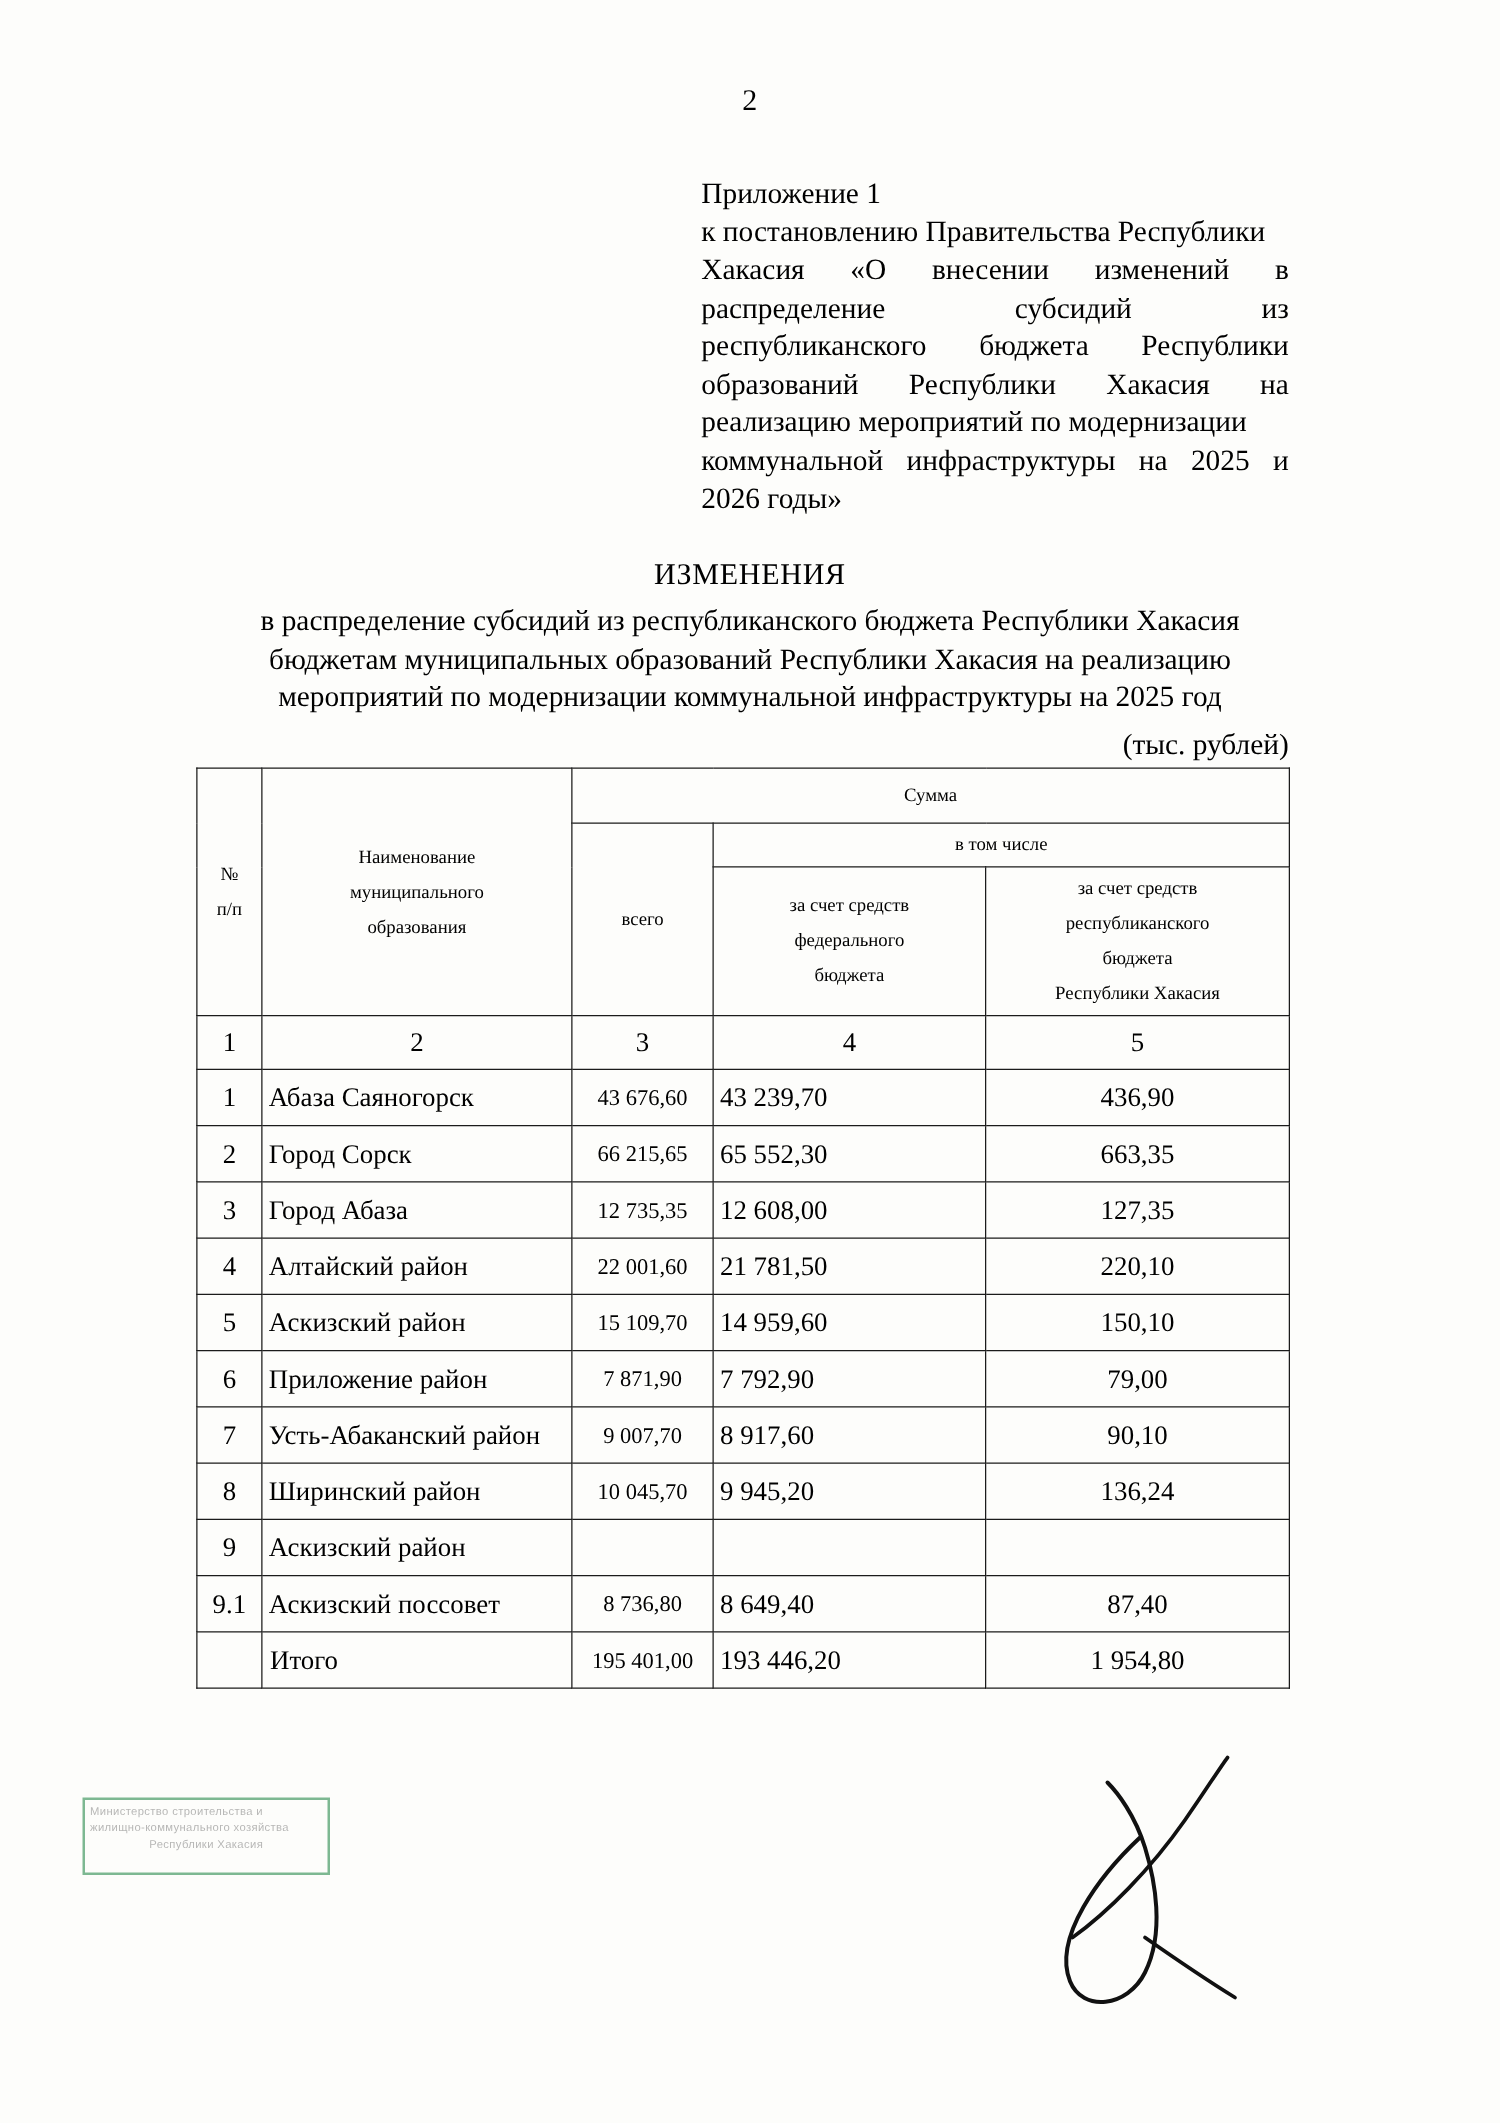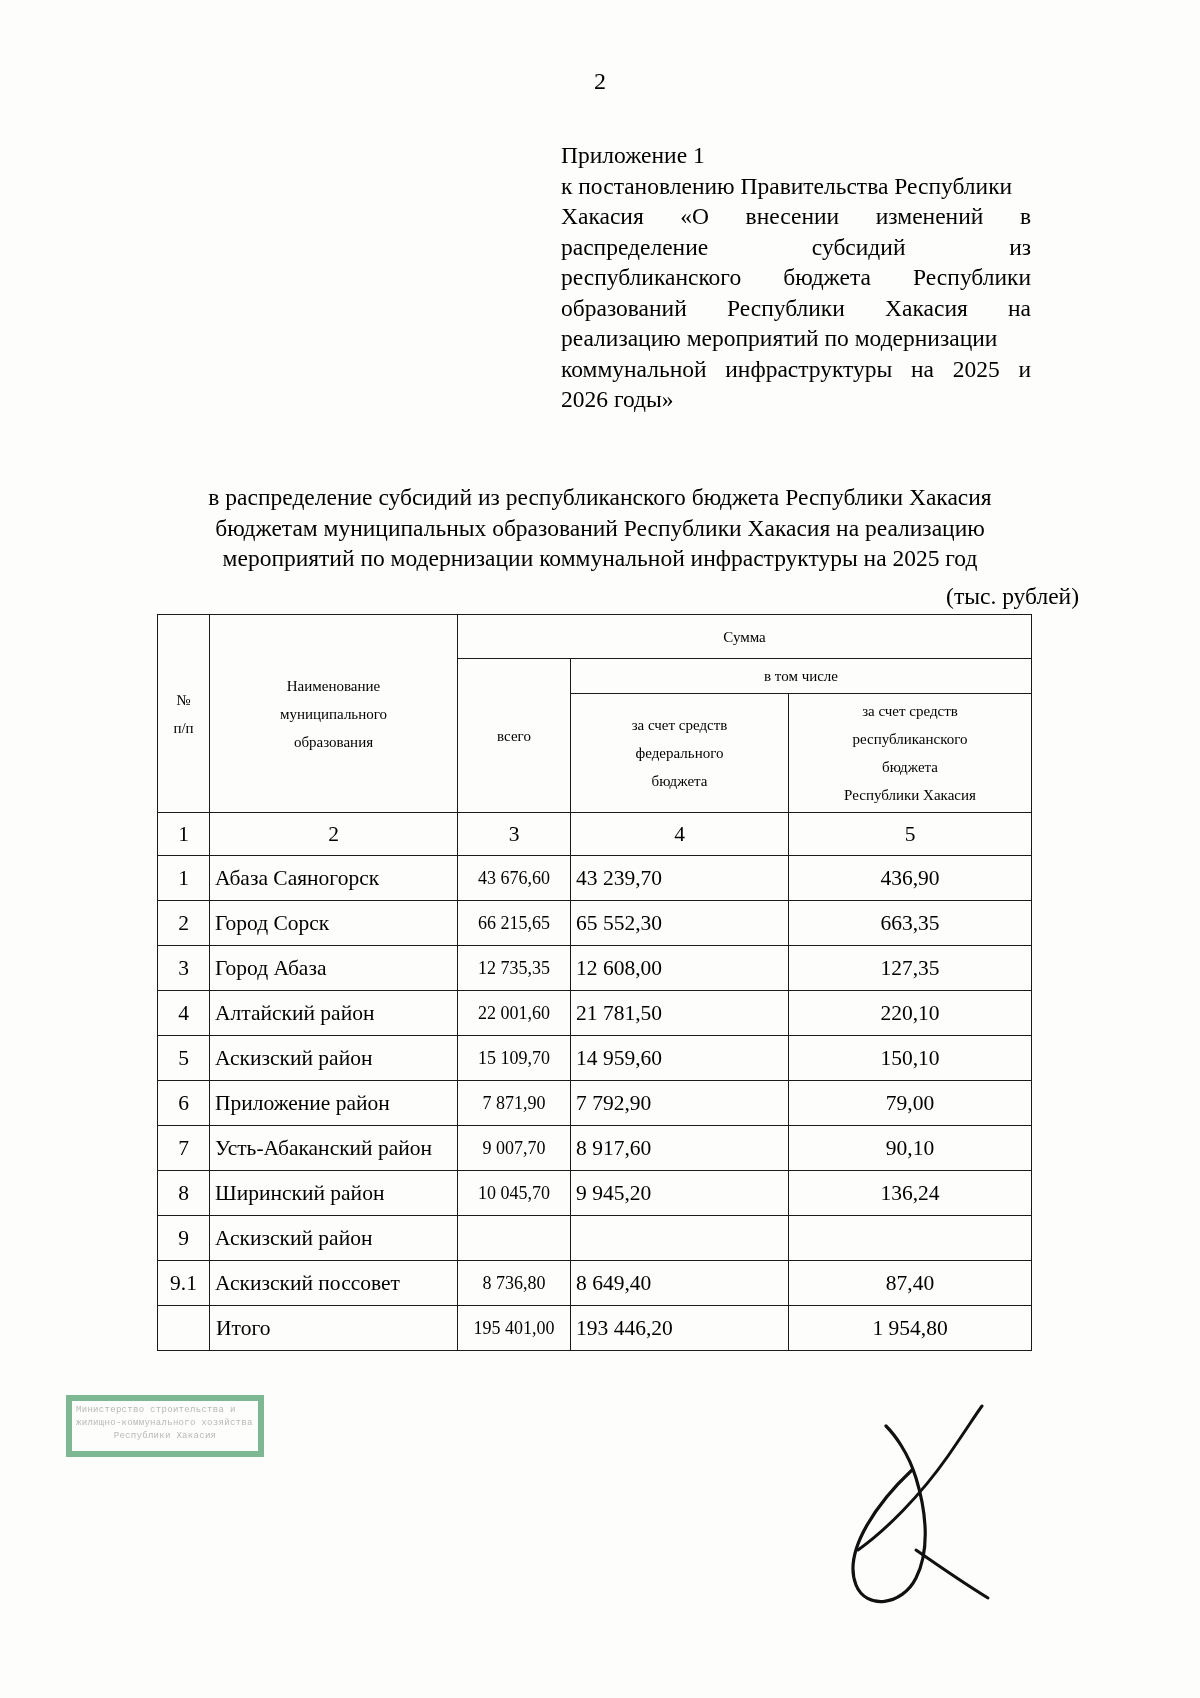--- a/index.html
+++ b/index.html
@@ -75,21 +75,20 @@
   }
 
   
   .units-note {
     position: absolute;
     top: 583px;
     left: 0;
     width: 1031px;
     text-align: right;
     font-size: 23.5px;
-    padding-left: 48px;
   }
 
   
   .subsidy-table {
     position: absolute;
     top: 614px;
     left: 157px;
     width: 874px;
     border-collapse: collapse;
     table-layout: fixed;
@@ -129,31 +128,31 @@
   .cell-name  { text-align: left; padding-left: 8px; font-size: 21.5px; white-space: nowrap; }
   .cell-total { text-align: center; font-size: 18px; white-space: nowrap; }
   .cell-fed   { font-size: 21.5px; white-space: nowrap; }
   .cell-rep   { text-align: center; font-size: 21.5px; white-space: nowrap; }
   .total-row .cell-name { padding-left: 6px; }
 
   
   .stamp {
     position: absolute;
     left: 66px;
-    top: 1395px;
+    top: 1438px;
     width: 198px;
     height: 62px;
-    border: 6px solid #15803d;
+    border: 2px solid #15803d;
     opacity: 0.55;
     font-size: 9px;
     line-height: 13px;
     color: #7d7d7d;
     padding: 3px 4px;
     box-sizing: border-box;
-    font-family: Liberation Mono, monospace;
+    font-family: Liberation Sans, sans-serif;
     letter-spacing: 0.3px;
     overflow: hidden;
     filter: blur(0.4px);
   }
   .stamp div { white-space: nowrap; }
   .stamp .l3 { text-align: center; }
 
   
   .signature {
     position: absolute;
@@ -176,20 +175,21 @@
     <div class="line-left">к постановлению Правительства Республики</div>
     <div class="line-just">Хакасия «О внесении изменений в</div>
     <div class="line-just">распределение субсидий из</div>
     <div class="line-just">республиканского бюджета Республики</div>
     <div class="line-just">образований Республики Хакасия на</div>
     <div class="line-left">реализацию мероприятий по модернизации</div>
     <div class="line-just">коммунальной инфраструктуры на 2025 и</div>
     <div class="line-last">2026 годы»</div>
   </div>
 
+  <div class="doc-title">ИЗМЕНЕНИЯ</div>
   <div class="doc-subtitle">
     <div>в распределение субсидий из республиканского бюджета Республики Хакасия</div>
     <div>бюджетам муниципальных образований Республики Хакасия на реализацию</div>
     <div>мероприятий по модернизации коммунальной инфраструктуры на 2025 год</div>
   </div>
 
   <div class="units-note">(тыс. рублей)</div>
 
   <table class="subsidy-table">
     <colgroup>

